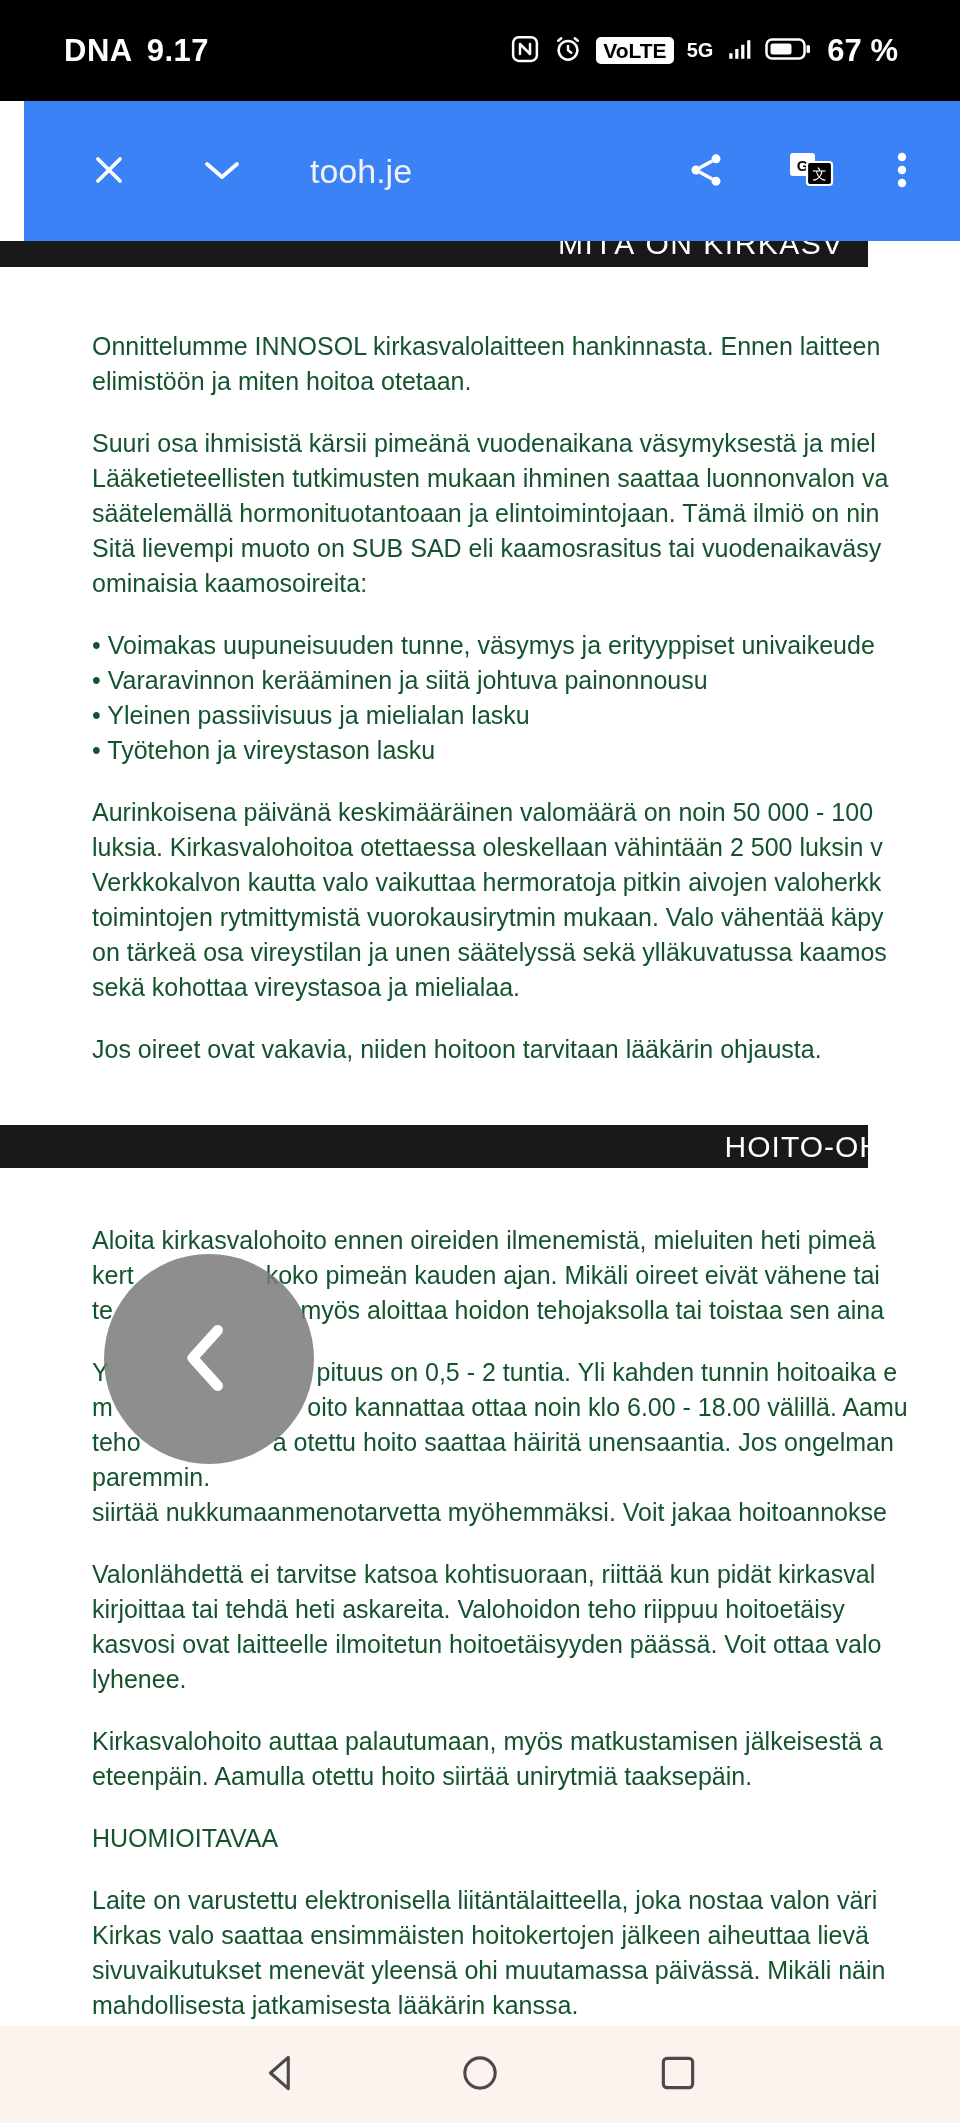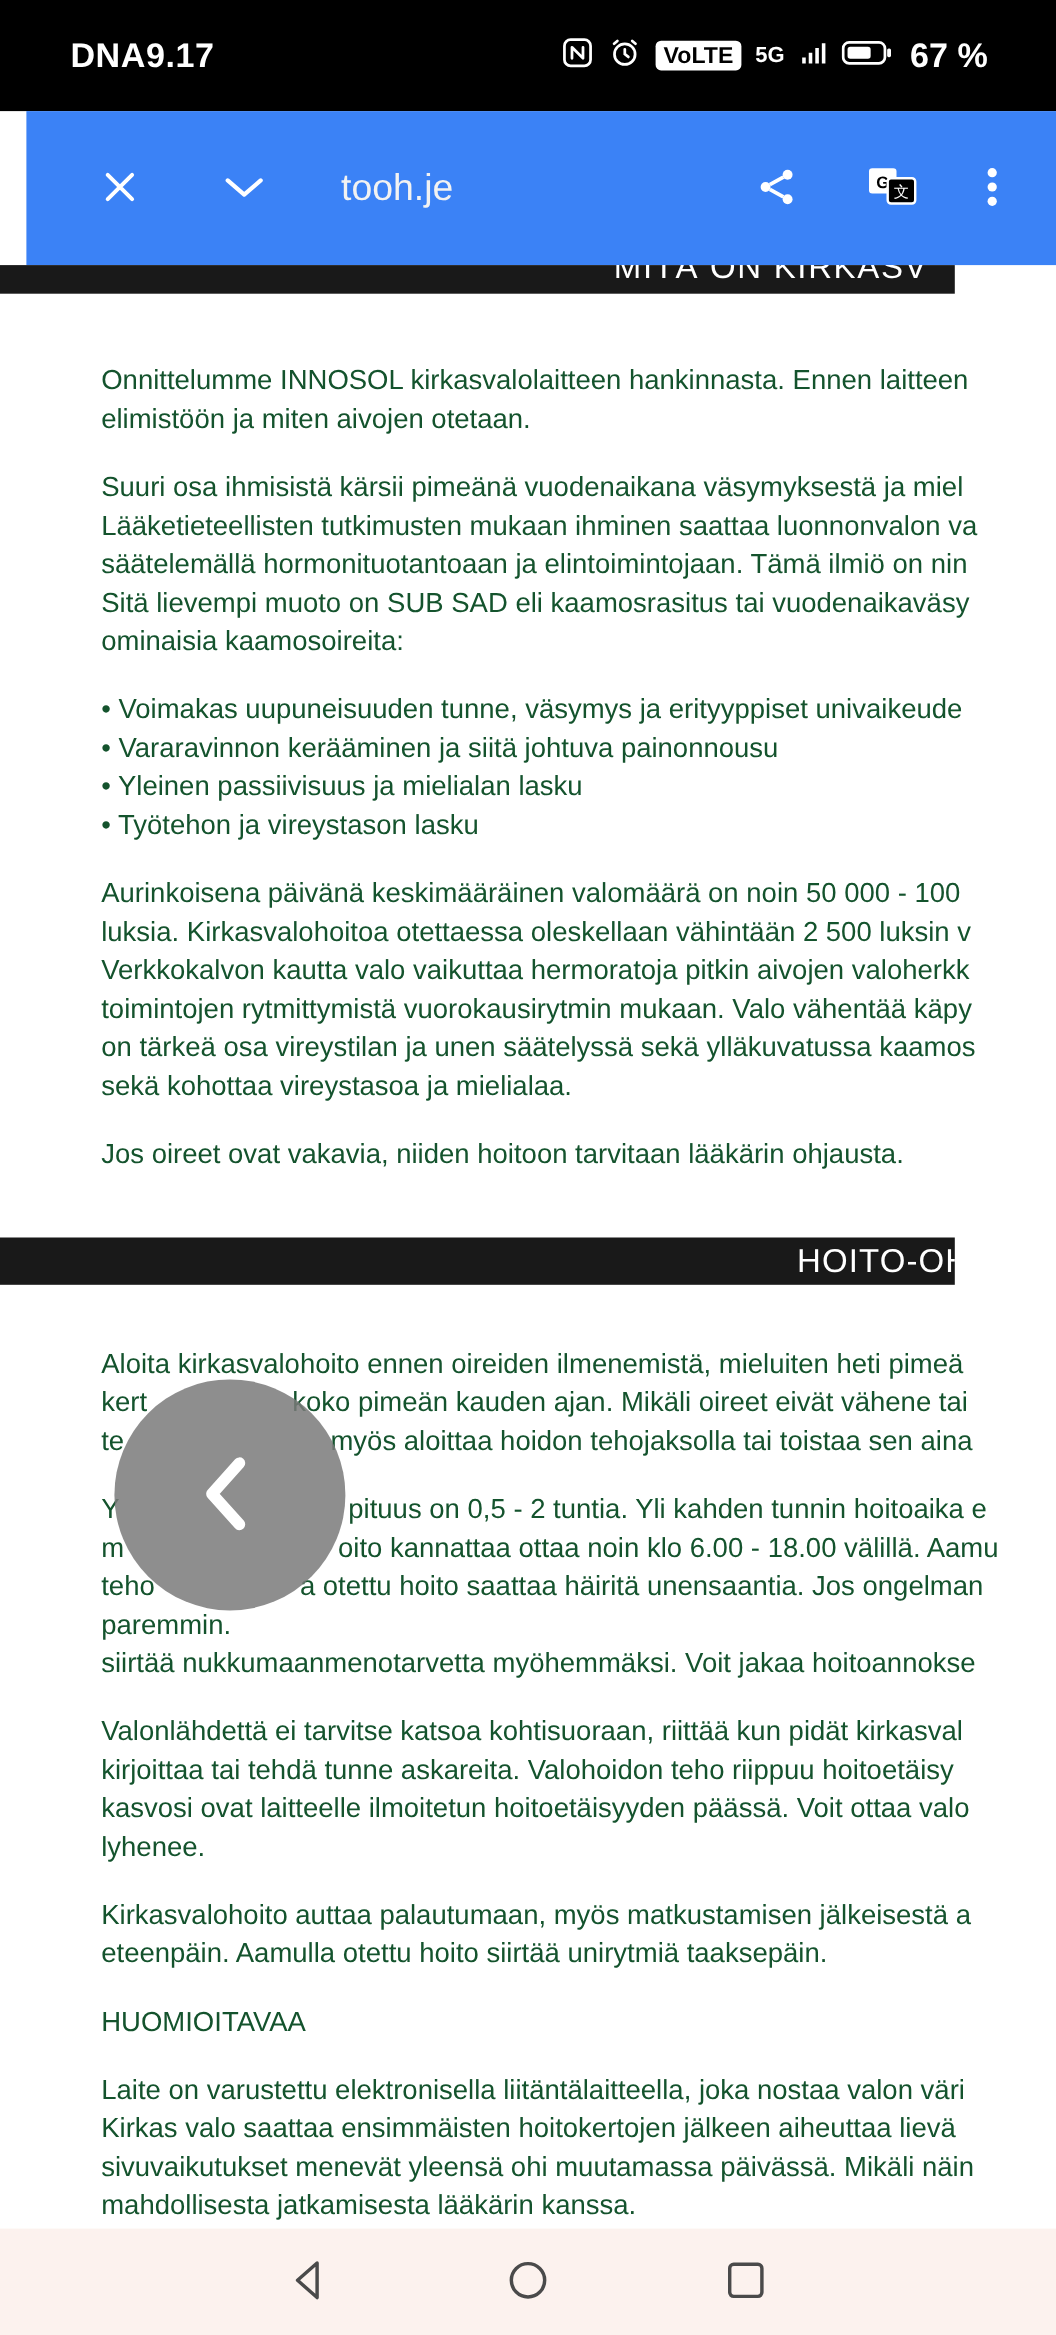--- a/index.html
+++ b/index.html
@@ -5,21 +5,21 @@
   html,body{margin:0;padding:0;background:#000;}
   .screen{
     position:relative;width:960px;height:2123px;overflow:hidden;background:#ffffff;
     font-family:"Liberation Sans","DejaVu Sans",sans-serif;
   }
   
   .status-bar{
     position:absolute;top:0;left:0;width:960px;height:101px;background:#000;
     display:flex;align-items:center;color:#fff;
   }
-  .status-left{margin-left:64px;display:flex;align-items:baseline;}
+  .status-left{margin-left:64px;display:flex;gap:14px;align-items:baseline;}
   .status-carrier,.status-time{font-size:31px;font-weight:600;letter-spacing:.5px;}
   .status-right{margin-left:auto;margin-right:62px;display:flex;align-items:center;gap:13px;}
   .volte-badge{background:#fff;color:#000;font-size:21px;font-weight:700;border-radius:5px;padding:3px 7px;line-height:1;}
   .net-type{font-size:20px;font-weight:700;}
   .battery-pct{font-size:31px;font-weight:600;margin-left:3px;}
   
   .toolbar{
     position:absolute;top:101px;left:0;width:960px;height:140px;background:#3b82f6;
     display:flex;align-items:center;color:#fff;margin-left:24px;
   }
@@ -146,21 +146,21 @@
   </div>
 
   <main class="doc">
 
     <div class="doc-band doc-band-top">
       <span class="band-text-top">MITÄ ON KIRKASV</span>
     </div>
 
     <div class="para para-first">
         <div class="line">Onnittelumme INNOSOL kirkasvalolaitteen hankinnasta. Ennen laitteen</div>
-        <div class="line">elimistöön ja miten aivojen otetaan.</div>
+        <div class="line">elimistöön ja miten hoitoa otetaan.</div>
       </div>
 
     <div class="para">
         <div class="line">Suuri osa ihmisistä kärsii pimeänä vuodenaikana väsymyksestä ja miel</div>
         <div class="line">Lääketieteellisten tutkimusten mukaan ihminen saattaa luonnonvalon va</div>
         <div class="line">säätelemällä hormonituotantoaan ja elintoimintojaan. Tämä ilmiö on nin</div>
         <div class="line">Sitä lievempi muoto on SUB SAD eli kaamosrasitus tai vuodenaikaväsy</div>
         <div class="line">ominaisia kaamosoireita:</div>
       </div>
 
@@ -197,21 +197,21 @@
     <div class="para">
         <div class="line">Y                              pituus on 0,5 - 2 tuntia. Yli kahden tunnin hoitoaika e</div>
         <div class="line">m                            oito kannattaa ottaa noin klo 6.00 - 18.00 välillä. Aamu</div>
         <div class="line">teho                   a otettu hoito saattaa häiritä unensaantia. Jos ongelman</div>
         <div class="line">paremmin.</div>
         <div class="line">siirtää nukkumaanmenotarvetta myöhemmäksi. Voit jakaa hoitoannokse</div>
       </div>
 
     <div class="para">
         <div class="line">Valonlähdettä ei tarvitse katsoa kohtisuoraan, riittää kun pidät kirkasval</div>
-        <div class="line">kirjoittaa tai tehdä tunne askareita. Valohoidon teho riippuu hoitoetäisy</div>
+        <div class="line">kirjoittaa tai tehdä heti askareita. Valohoidon teho riippuu hoitoetäisy</div>
         <div class="line">kasvosi ovat laitteelle ilmoitetun hoitoetäisyyden päässä. Voit ottaa valo</div>
         <div class="line">lyhenee.</div>
       </div>
 
     <div class="para">
         <div class="line">Kirkasvalohoito auttaa palautumaan, myös matkustamisen jälkeisestä a</div>
         <div class="line">eteenpäin. Aamulla otettu hoito siirtää unirytmiä taaksepäin.</div>
       </div>
 
     <div class="para">

